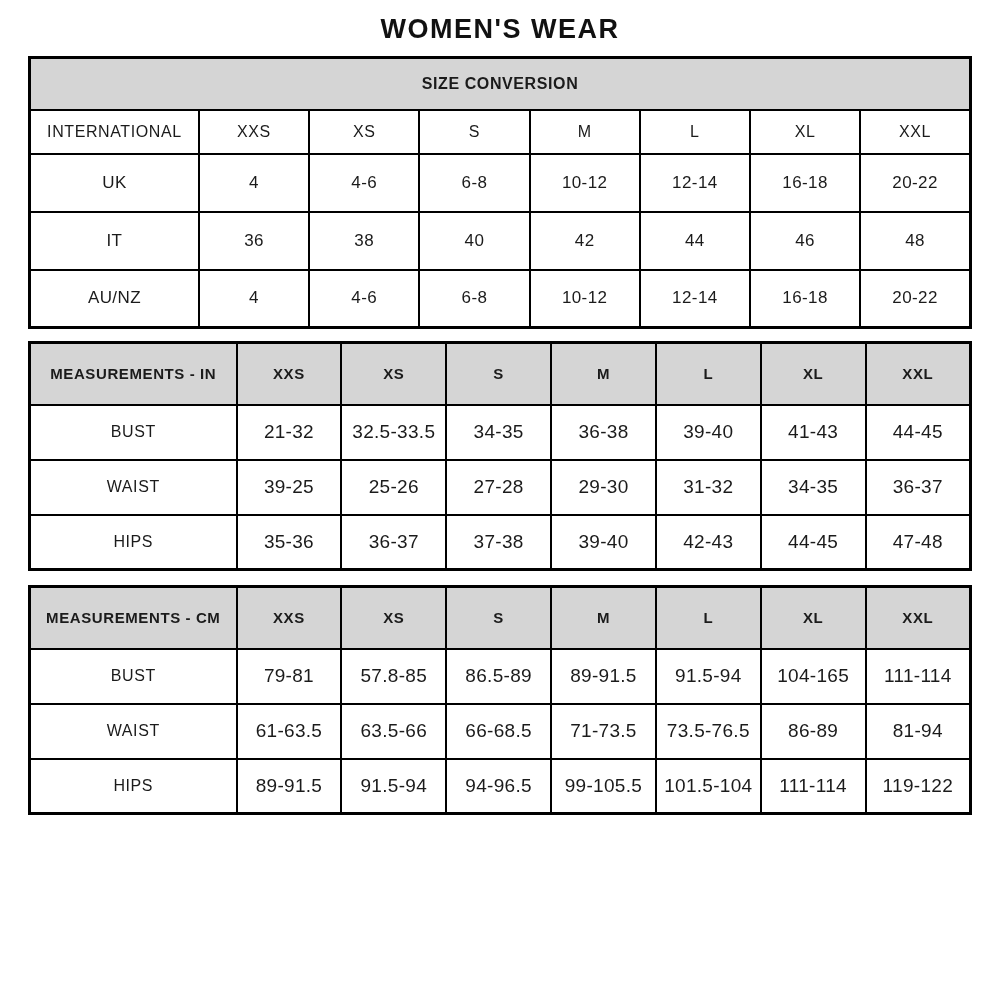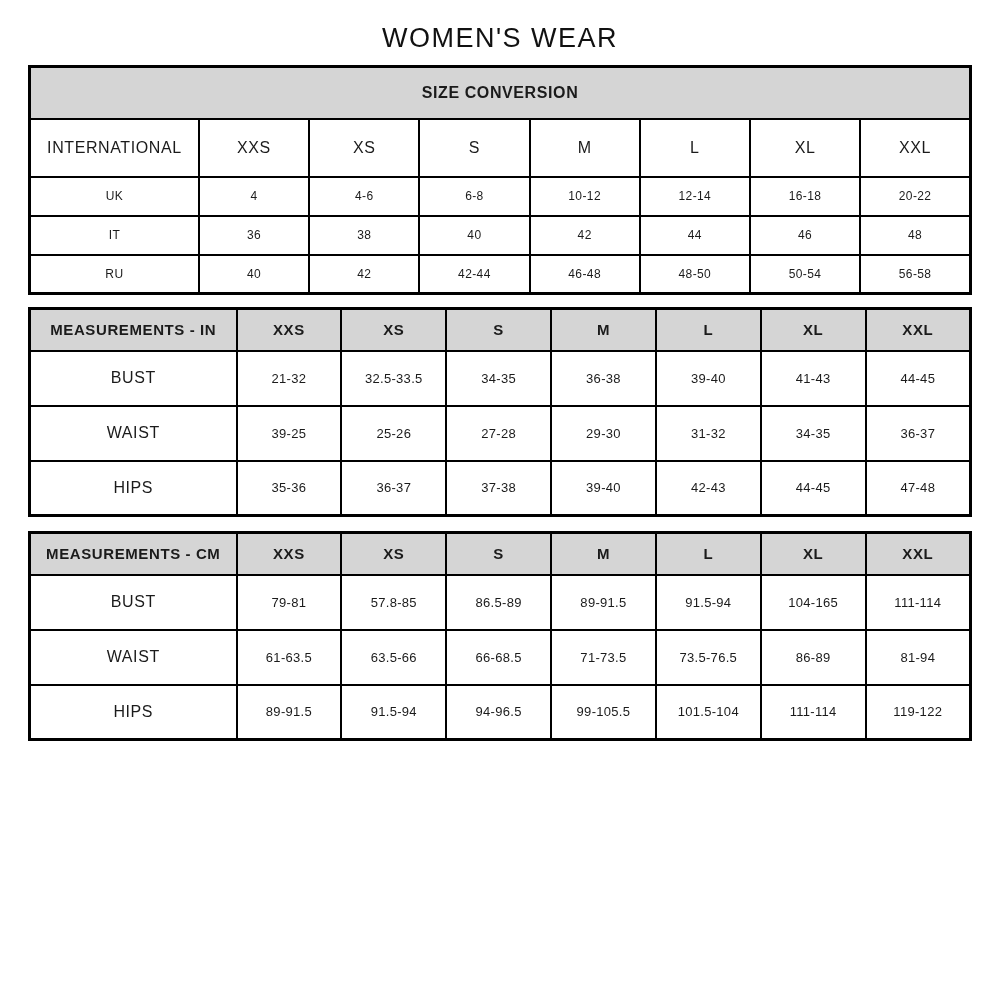--- a/index.html
+++ b/index.html
@@ -12,23 +12,23 @@
   html,body{width:1000px;background:var(--bg);}
   body{
     height:1000px;
     font-family:"Liberation Sans","DejaVu Sans",sans-serif;
     color:var(--ink);
   }
   .page{width:944px;margin:0 auto;}
   .page-title{
     text-align:center;
     font-size:27px;
-    font-weight:400;
+    font-weight:700;
     letter-spacing:1.5px;
-    padding:23px 0 11px 0;
+    padding:14px 0 11px 0;
     color:#111;
   }
   table{
     width:100%;
     border-collapse:collapse;
     table-layout:fixed;
     border:3px solid var(--border);
   }
   th,td{
     border:2px solid var(--border);
@@ -40,43 +40,43 @@
   
   .size-table{margin-bottom:12px;}
   .size-table .banner{
     background:var(--header-bg);
     height:52px;
     font-size:16px;
     font-weight:700;
     letter-spacing:0.6px;
   }
   .size-table th.hdr{
-    height:58px;
+    height:44px;
     font-size:16px;
     font-weight:400;
     letter-spacing:0.6px;
   }
   .size-table td{
-    height:39px;
-    font-size:12px;
+    height:58px;
+    font-size:17px;
     letter-spacing:0.4px;
   }
   .size-table col.c-label{width:18%;}
   
   .meas-table{margin-bottom:14px;}
   .meas-table th{
     background:var(--header-bg);
-    height:42px;
+    height:62px;
     font-size:15px;
     font-weight:700;
     letter-spacing:0.6px;
   }
   .meas-table td{
     height:55px;
-    font-size:13px;
+    font-size:19px;
     letter-spacing:0.3px;
   }
   .meas-table td.lbl{
     font-size:16px;
     letter-spacing:0.6px;
   }
   .meas-table col.c-label{width:22%;}
 </style>
 </head>
 <body>
@@ -126,28 +126,28 @@
         <td class="lbl">IT</td>
         <td>36</td>
         <td>38</td>
         <td>40</td>
         <td>42</td>
         <td>44</td>
         <td>46</td>
         <td>48</td>
       </tr>
       <tr>
-        <td class="lbl">RU</td>
-        <td>40</td>
-        <td>42</td>
-        <td>42-44</td>
-        <td>46-48</td>
-        <td>48-50</td>
-        <td>50-54</td>
-        <td>56-58</td>
+        <td class="lbl">AU/NZ</td>
+        <td>4</td>
+        <td>4-6</td>
+        <td>6-8</td>
+        <td>10-12</td>
+        <td>12-14</td>
+        <td>16-18</td>
+        <td>20-22</td>
       </tr>
     </tbody>
   </table>
 
   <table class="meas-table">
     <colgroup>
       <col class="c-label">
         <col>
         <col>
         <col>

